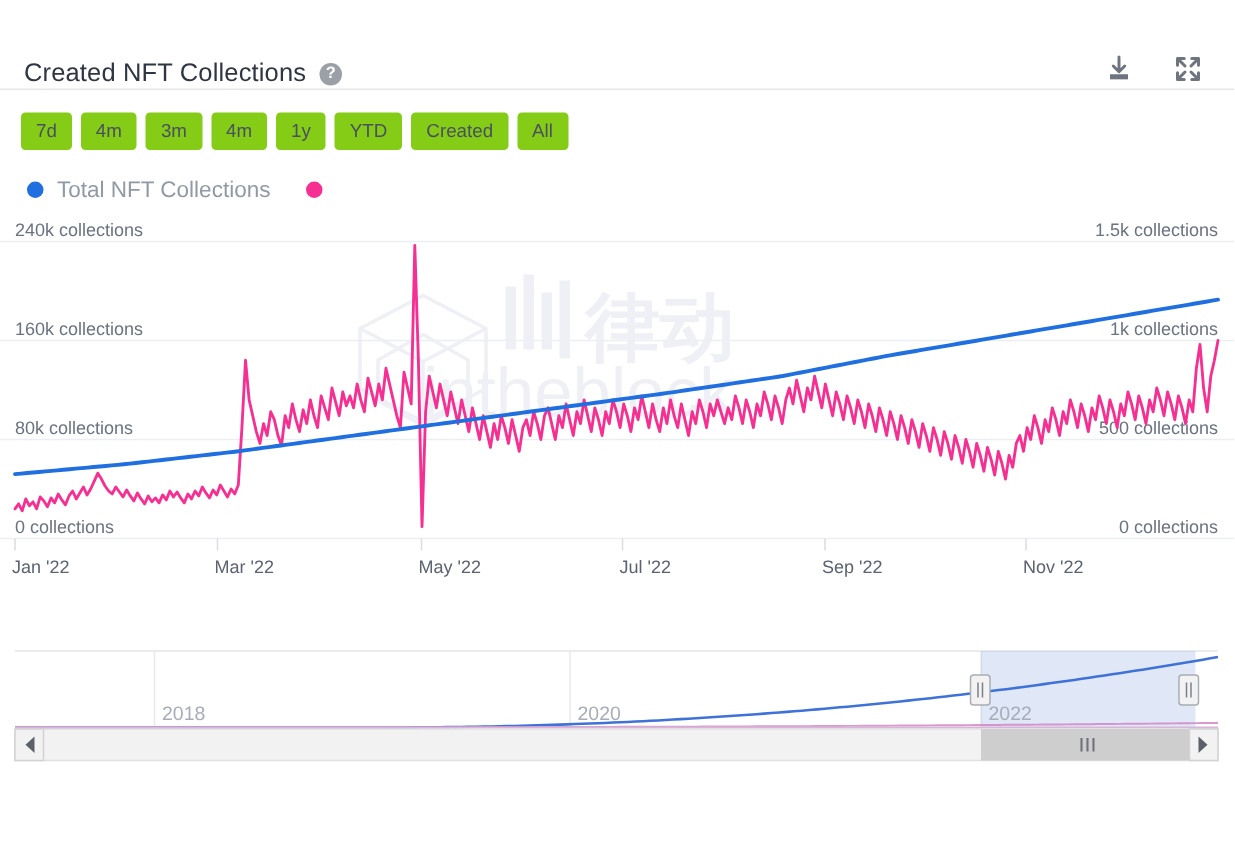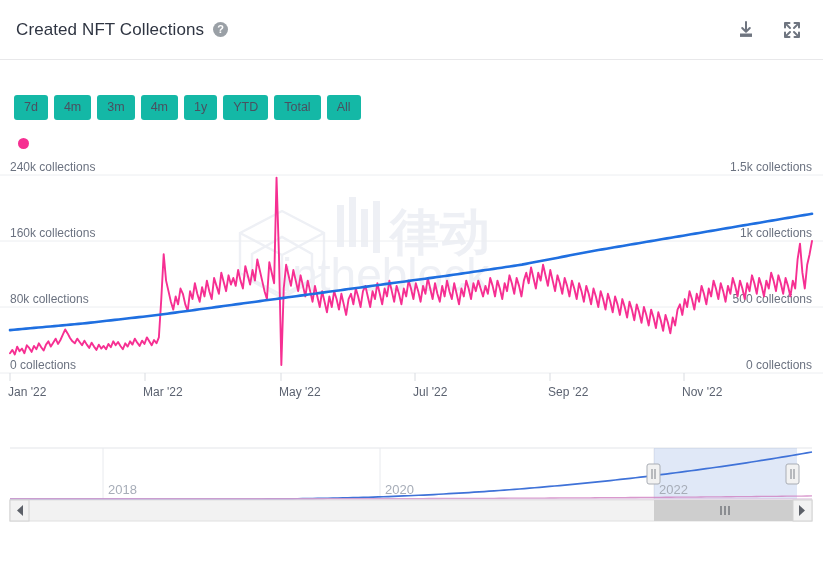--- a/index.html
+++ b/index.html
@@ -15,21 +15,21 @@
     overflow: hidden;
     position: relative;
   }
 
   
   .header {
     height: 60px;
     box-sizing: border-box;
     border-bottom: 1px solid #e8e8ea;
     display: flex;
-    align-items: center;
+    align-items: flex-end;
     padding: 0 18px 0 16px;
   }
   .title {
     font-size: 17px;
     color: #2f3542;
     letter-spacing: .1px;
     white-space: nowrap;
   }
   .help-icon {
     width: 15px;
@@ -59,30 +59,29 @@
   .hdr-btn svg { display: block; }
 
   
   .ranges {
     display: flex;
     align-items: center;
     gap: 6px;
     padding: 15px 0 0 14px;
   }
   .range-btn {
-    background: #14b8a6;
+    background: #84cc16;
     border: none;
     border-radius: 3px;
     color: #4a5060;
     font-size: 12.5px;
     font-family: "Liberation Sans", sans-serif;
     padding: 6px 10px;
     cursor: pointer;
     line-height: 1;
-    margin-top: 20px;
   }
 
   
   .legend {
     display: flex;
     align-items: center;
     gap: 10px;
     padding: 18px 0 0 18px;
   }
   .legend-item {
@@ -176,25 +175,29 @@
   </div>
 </div>
 
 <div class="ranges">
   <button class="range-btn">7d</button>
   <button class="range-btn">4m</button>
   <button class="range-btn">3m</button>
   <button class="range-btn">4m</button>
   <button class="range-btn">1y</button>
   <button class="range-btn">YTD</button>
-  <button class="range-btn">Total</button>
+  <button class="range-btn">Created</button>
   <button class="range-btn">All</button>
 </div>
 
 <div class="legend">
+  <div class="legend-item">
+    <span class="legend-dot" style="background:#1f6fe0"></span>
+    <span class="legend-label">Total NFT Collections</span>
+  </div>
   <div class="legend-item">
     <span class="legend-dot" style="background:#f62f92"></span>
   </div>
 </div>
 
 <div class="chart-wrap">
   <svg class="chart-svg" width="823" height="275" viewBox="0 0 823 275">
 
     <g opacity="1">
       <g stroke="#eef0f5" stroke-width="2.4" fill="none">

